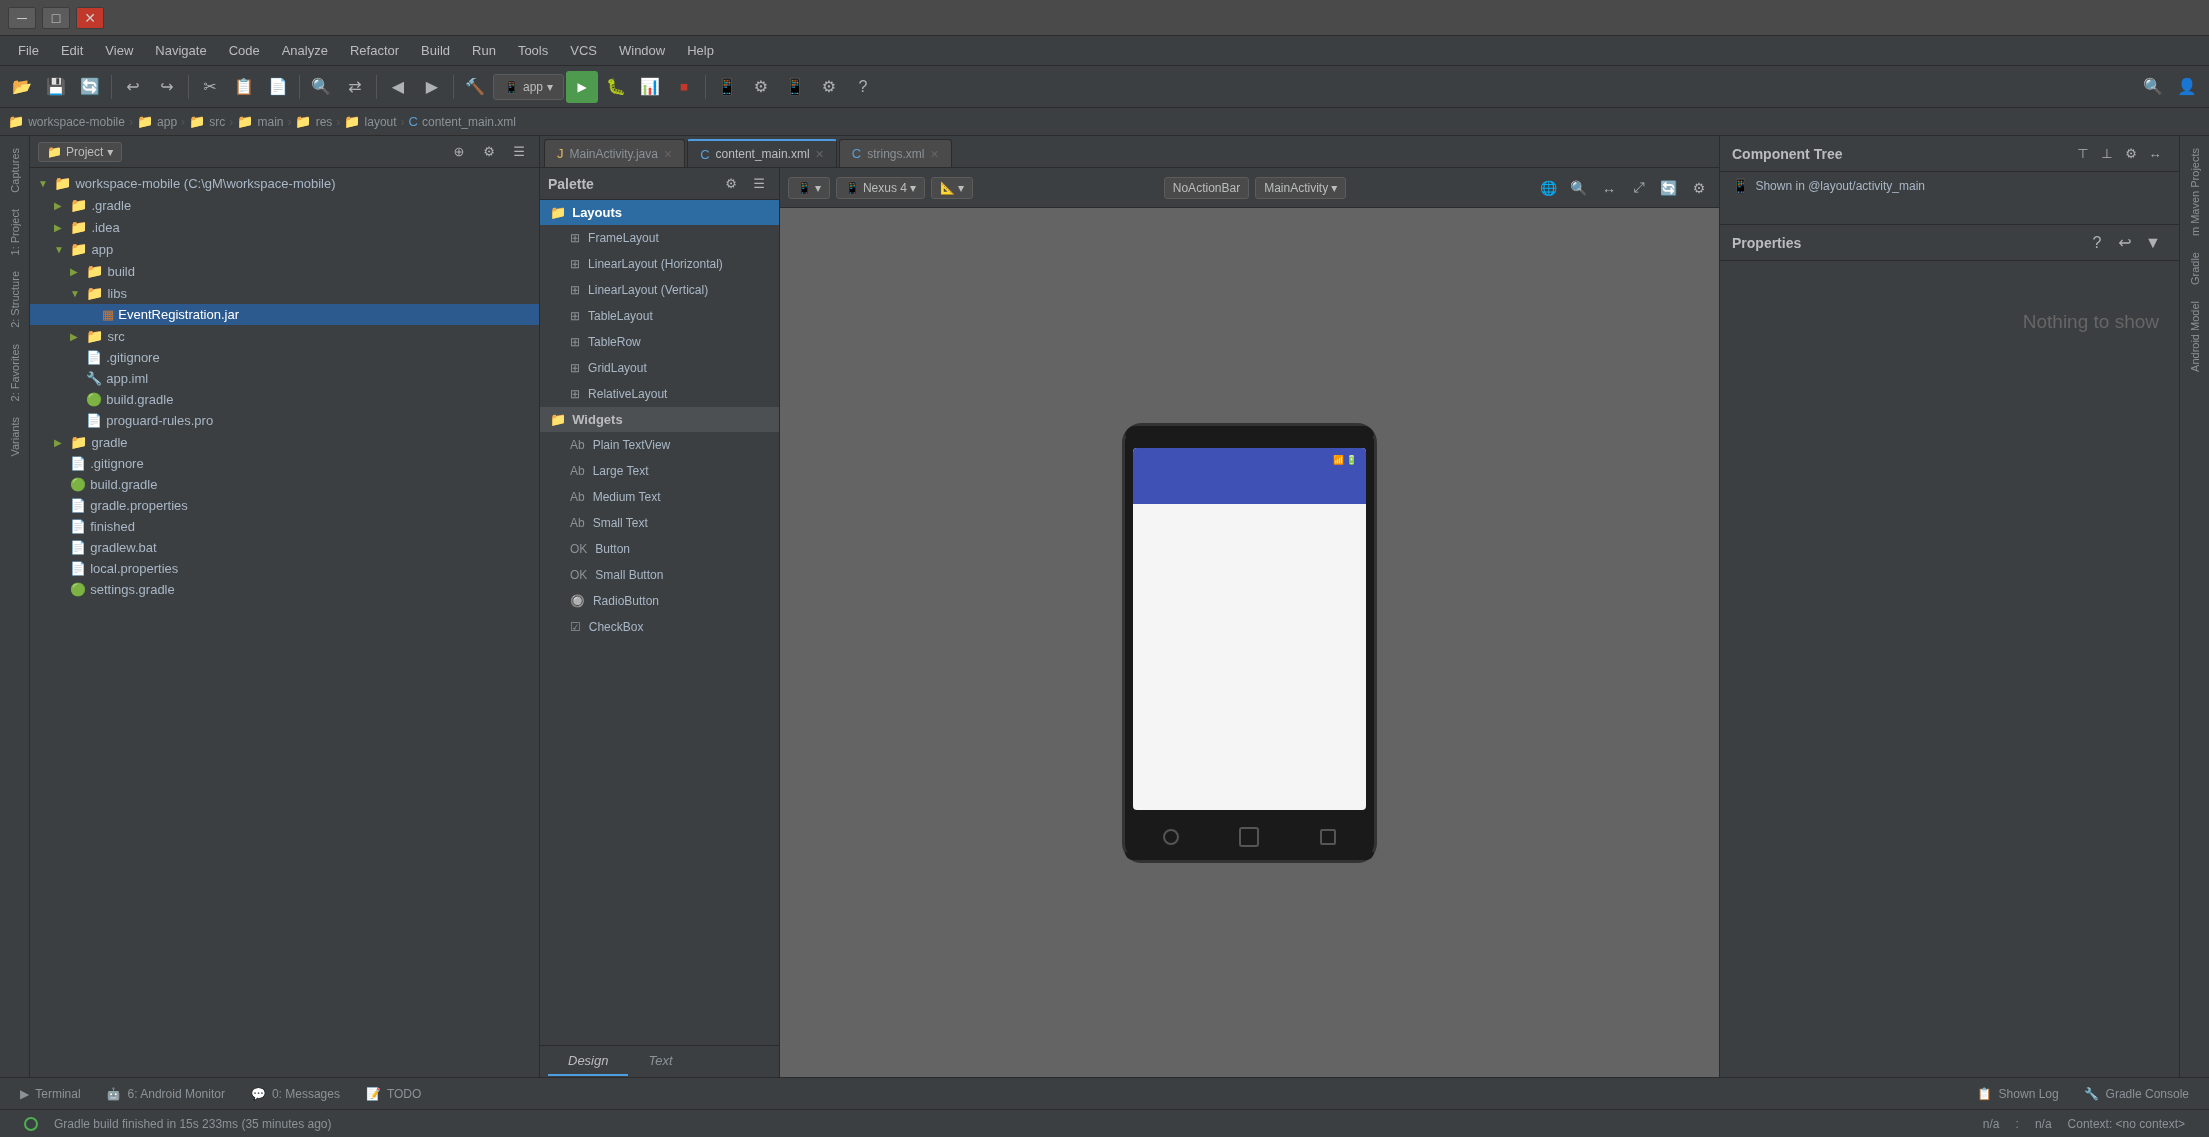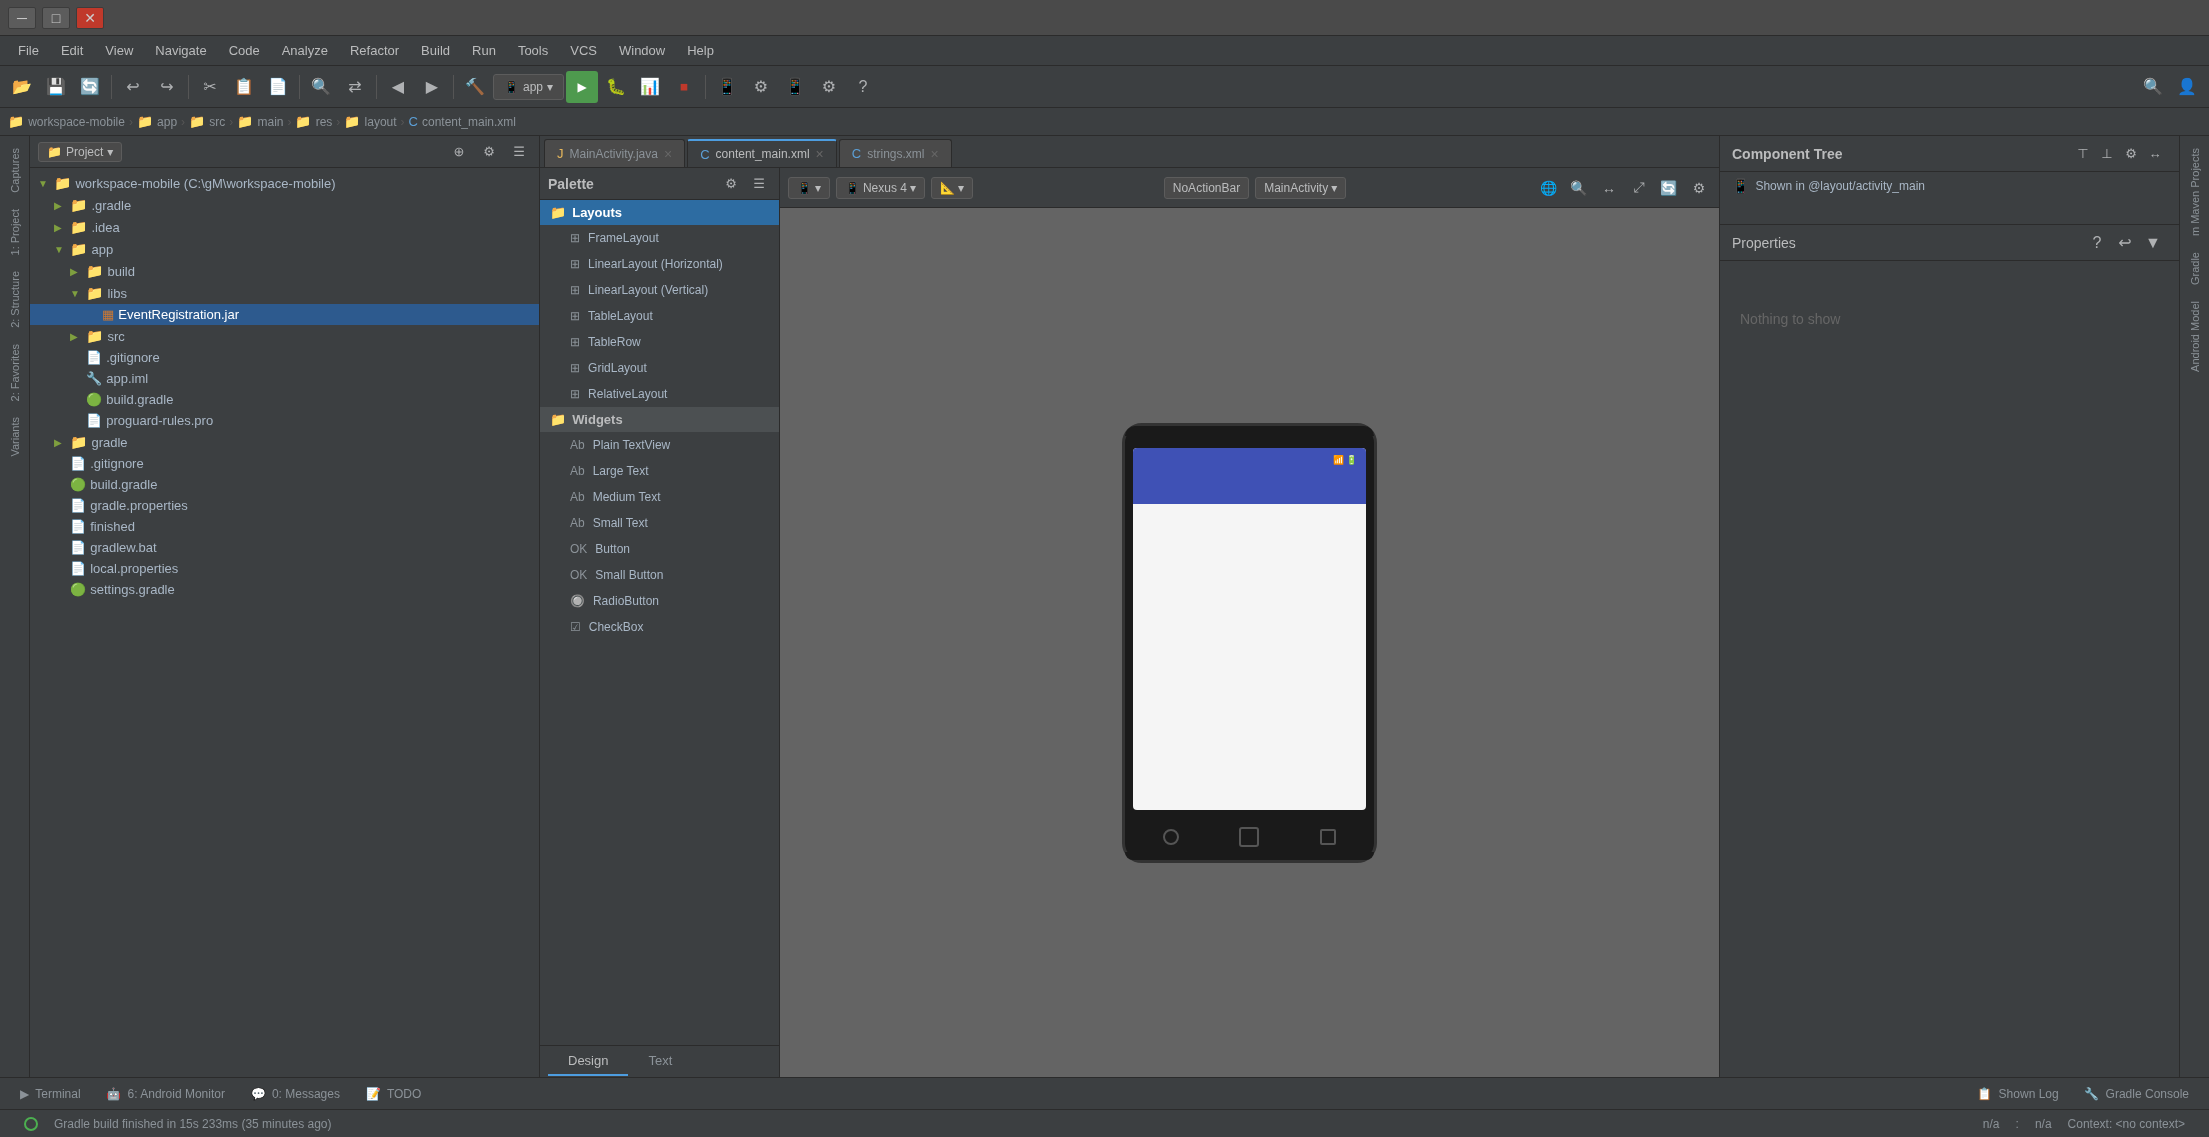--- a/index.html
+++ b/index.html
@@ -93,34 +93,34 @@
     .phone-frame { width: 255px; height: 440px; background: #1a1a1a; border-radius: 20px; position: relative; border: 3px solid #333; display: flex; flex-direction: column; }
     .phone-screen { flex: 1; background: #f5f5f5; margin: 12px 8px 12px 8px; border-radius: 4px; overflow: hidden; display: flex; flex-direction: column; }
     .phone-status-bar { height: 24px; background: #3f51b5; display: flex; align-items: center; justify-content: flex-end; padding: 0 8px; }
     .phone-app-bar { height: 32px; background: #3f51b5; display: flex; align-items: center; padding: 0 8px; }
     .phone-content-area { flex: 1; background: #f5f5f5; display: flex; flex-direction: column; align-items: center; justify-content: center; }
     .phone-fab { width: 36px; height: 36px; background: #e91e63; border-radius: 50%; position: absolute; bottom: 20px; right: 20px; }
     .phone-add-btn { background: #e8e8e8; border: 1px solid #ccc; padding: 4px 8px; font-size: 9px; color: #555; border-radius: 2px; }
     .phone-bottom-nav { height: 30px; background: #1a1a1a; display: flex; align-items: center; justify-content: space-around; margin: 0 8px; }
     .nav-dot { width: 16px; height: 16px; border-radius: 50%; border: 2px solid #555; }
     #preview-tabs { height: 32px; background: #3c3f41; border-top: 1px solid #2b2b2b; display: flex; align-items: center; padding: 0 8px; gap: 0; }
-    .preview-tab { padding: 6px 20px; font-size: 13px; cursor: pointer; color: #8b9298; border-bottom: 2px solid transparent; }
+    .preview-tab { padding: 6px 20px; font-size: 13px; cursor: pointer; color: #8b9298; border-bottom: 2px solid transparent; font-style: italic; }
     .preview-tab.active { color: #bbbcbd; border-bottom: 2px solid #4d9de0; }
 
     
     #right-panel { width: 460px; background: #3c3f41; border-left: 1px solid #2b2b2b; display: flex; flex-direction: column; }
     #comp-tree-header { height: 36px; display: flex; align-items: center; padding: 0 12px; border-bottom: 1px solid #2b2b2b; }
     #comp-tree-title { font-size: 14px; font-weight: bold; color: #bbbcbd; flex: 1; }
     #comp-tree-content { padding: 12px; color: #8b9298; font-size: 13px; }
     #comp-tree-shown { padding: 6px 12px; font-size: 12px; color: #a9b7c6; display: flex; align-items: center; gap: 6px; }
     .phone-small-icon { font-size: 14px; color: #5c9fd6; }
     #properties-section { border-top: 1px solid #2b2b2b; }
     #properties-header { height: 36px; display: flex; align-items: center; padding: 0 12px; border-bottom: 1px solid #2b2b2b; }
-    #properties-title { font-size: 14px; font-weight: normal; color: #bbbcbd; flex: 1; }
-    #properties-content { padding: 50px 20px; display: flex; align-items: center; justify-content: flex-start; color: #666; font-size: 14px; }
+    #properties-title { font-size: 14px; font-weight: bold; color: #bbbcbd; flex: 1; }
+    #properties-content { padding: 50px 20px; display: flex; align-items: center; justify-content: flex-end; color: #666; font-size: 19px; }
 
     
     #right-strip { width: 30px; background: #3c3f41; border-left: 1px solid #2b2b2b; display: flex; flex-direction: column; align-items: center; padding-top: 4px; }
 
     
     #status-bar { height: 28px; background: #3c3f41; border-top: 1px solid #2b2b2b; display: flex; align-items: center; padding: 0 24px; font-size: 12px; color: #8b9298; gap: 16px; }
     #status-icon { width: 14px; height: 14px; border: 2px solid #4caf50; border-radius: 50%; }
 
     
     #bottom-tabs { height: 32px; background: #3c3f41; border-top: 1px solid #2b2b2b; display: flex; align-items: center; padding: 0 8px; gap: 2px; }

